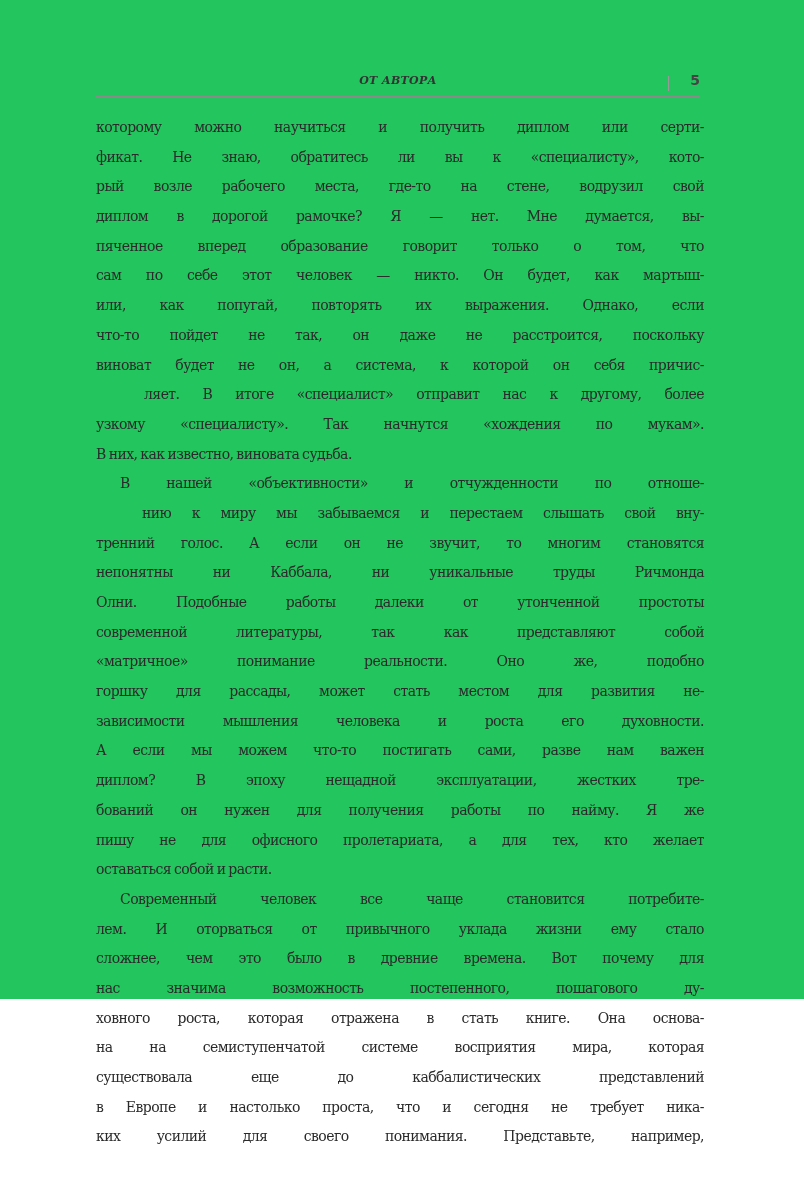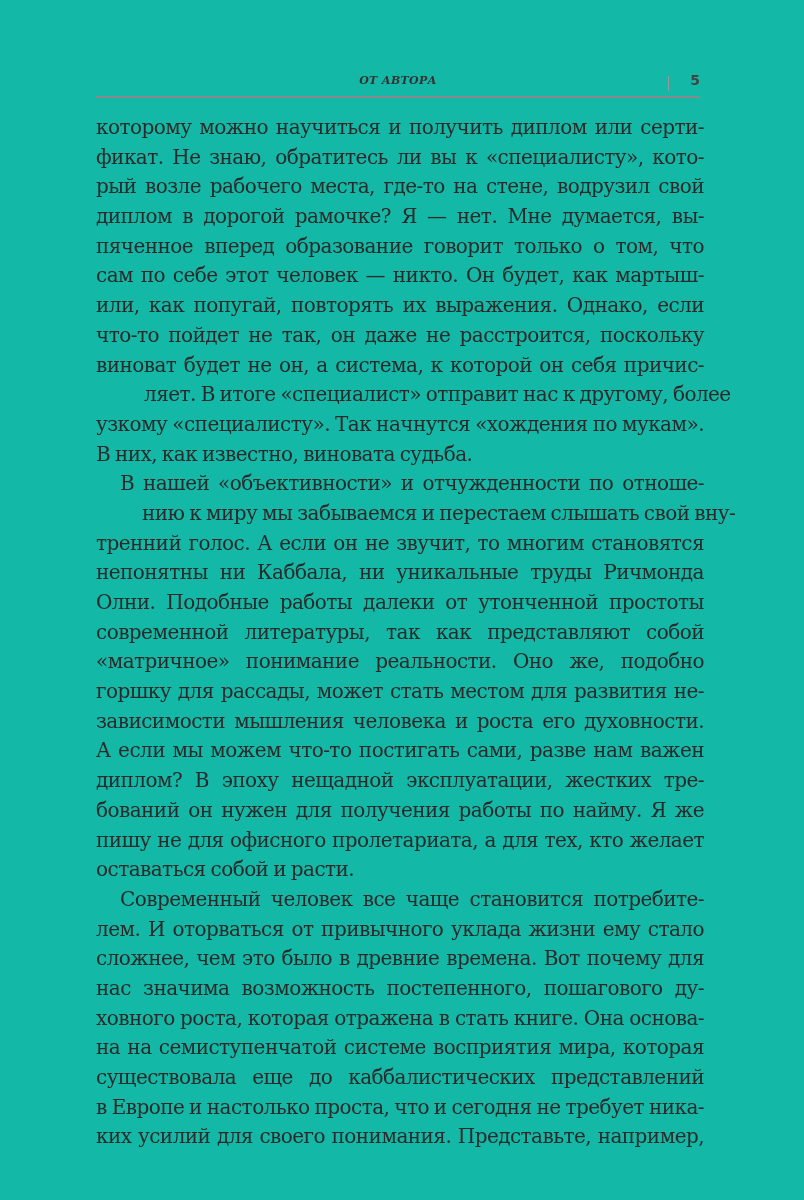--- a/index.html
+++ b/index.html
@@ -1,38 +1,38 @@
 <!DOCTYPE html>
 <html><head>
 <meta charset="utf-8">
 <style>
   html, body { margin: 0; padding: 0; background: #ffffff; }
   body { width: 804px; height: 1200px; position: relative; overflow: hidden; }
-  .page { position: absolute; left: 0; top: 0; width: 804px; height: 1200px; background: #14b8a6; }
+  .page { position: absolute; left: 0; top: 0; width: 804px; height: 999px; background: #22c55e; }
   .running-head {
     position: absolute; left: 96px; top: 72px; width: 604px; height: 20px;
   }
   .running-title {
     position: absolute; left: 0; right: 0; top: 2px; text-align: center;
     font-family: "DejaVu Serif", serif; font-style: italic; font-weight: bold;
     font-size: 11px; letter-spacing: 0.3px; color: #333;
   }
   .head-bar {
     position: absolute; left: 572px; top: 4px; width: 1px; height: 15px; background: #999;
   }
   .page-number {
     position: absolute; right: 0; top: 0; width: 18px; text-align: right;
     font-family: "DejaVu Sans", sans-serif; font-weight: bold; font-size: 14px; color: #444;
   }
   .head-rule {
     position: absolute; left: 96px; top: 96px; width: 604px; height: 2px; background: #8a8a8a;
   }
   .body-text {
     position: absolute; left: 96px; top: 113px; width: 608px;
-    font-family: "DejaVu Serif", serif; font-size: 20px; color: #2a2a2a;
+    font-family: "DejaVu Serif", serif; font-size: 14px; color: #2a2a2a;
     -webkit-font-smoothing: antialiased;
   }
   .line {
     height: 29.7px; line-height: 29.7px; white-space: nowrap;
     text-align: justify; text-align-last: justify;
     letter-spacing: -0.55px; word-spacing: -1px;
   }
   .line.last { text-align-last: left; }
   .line.indent { padding-left: 24px; }
 </style>

